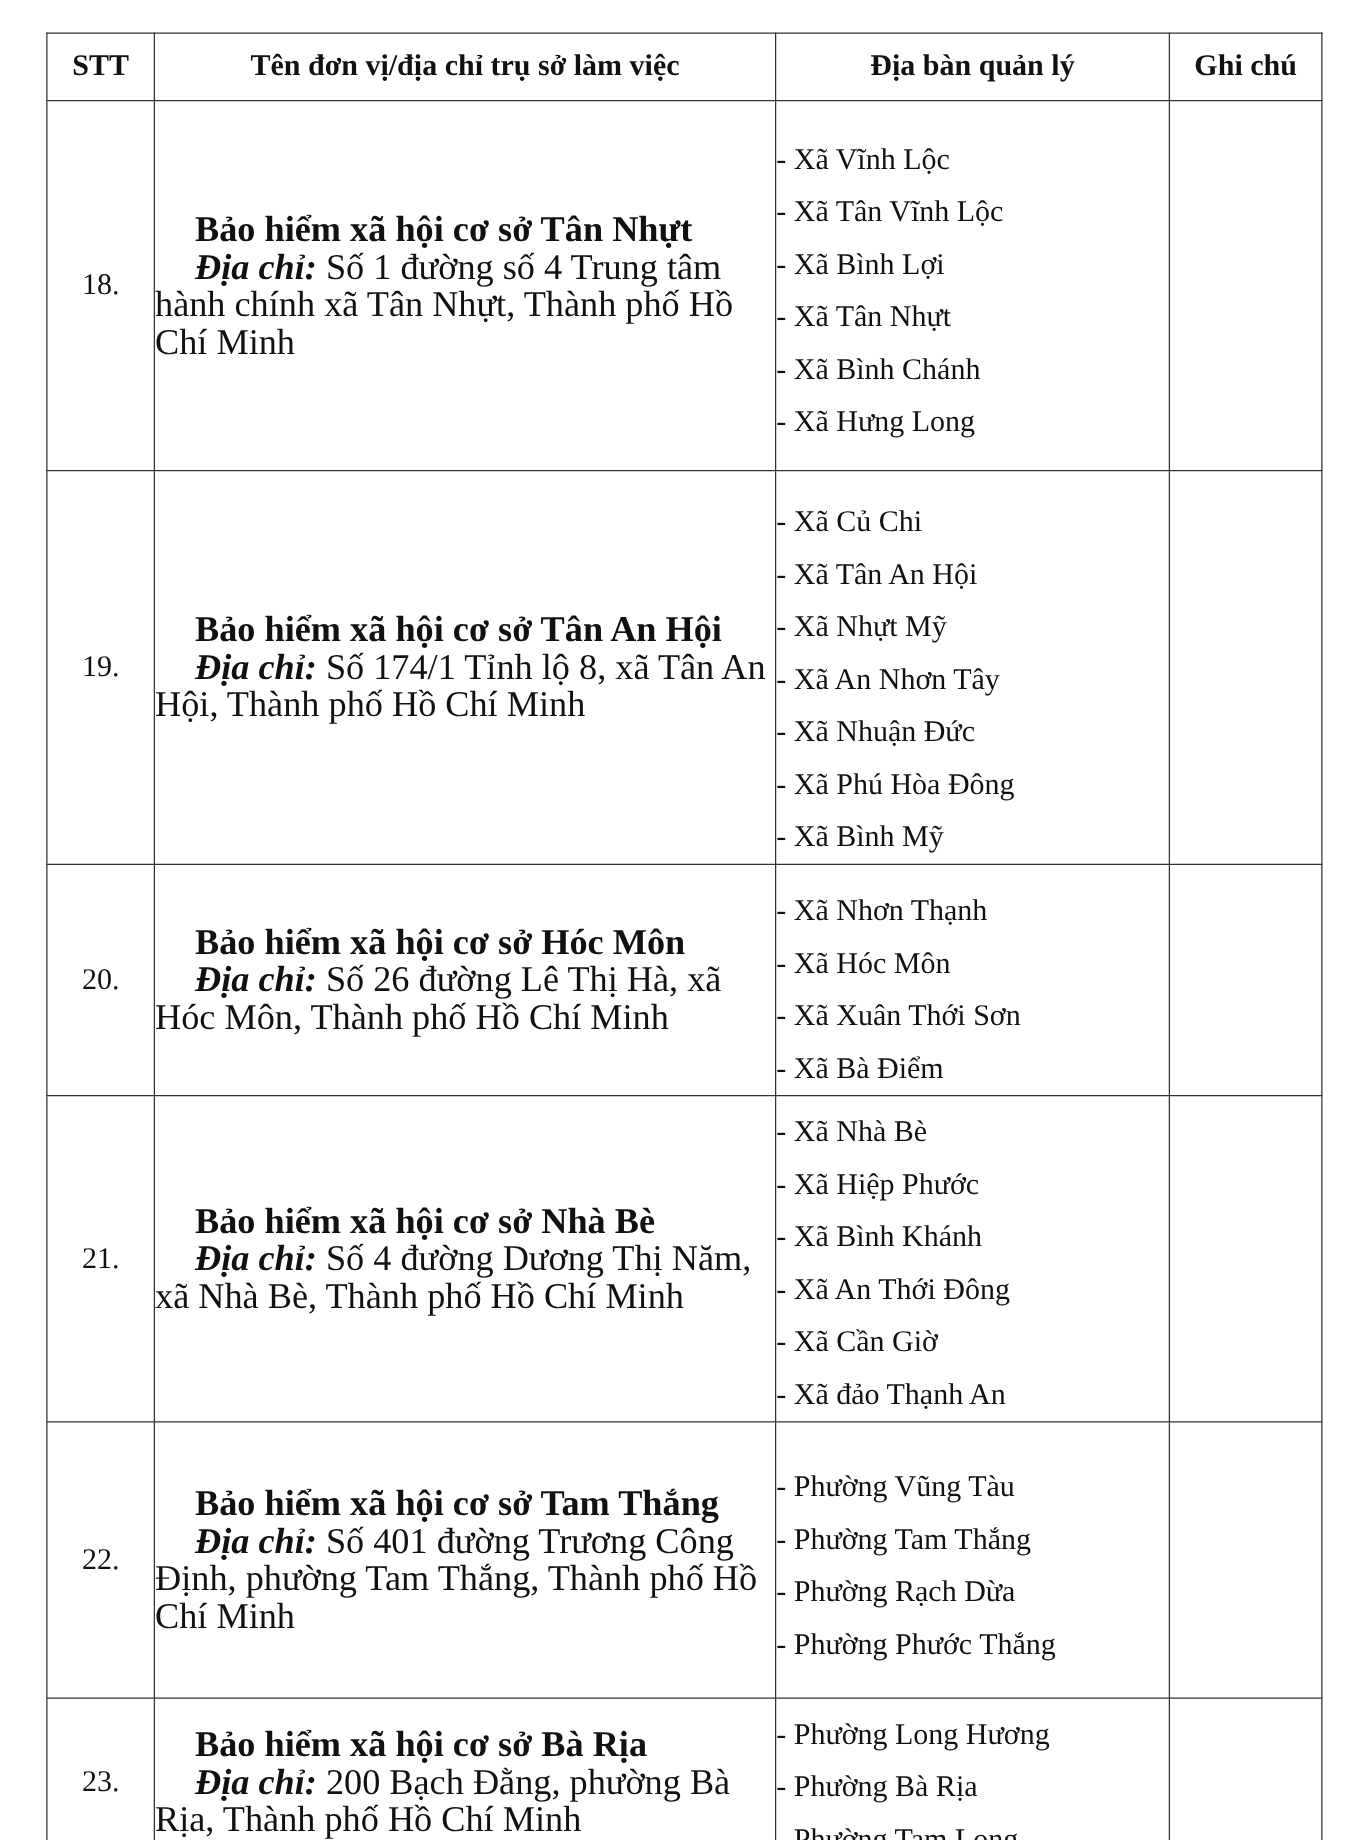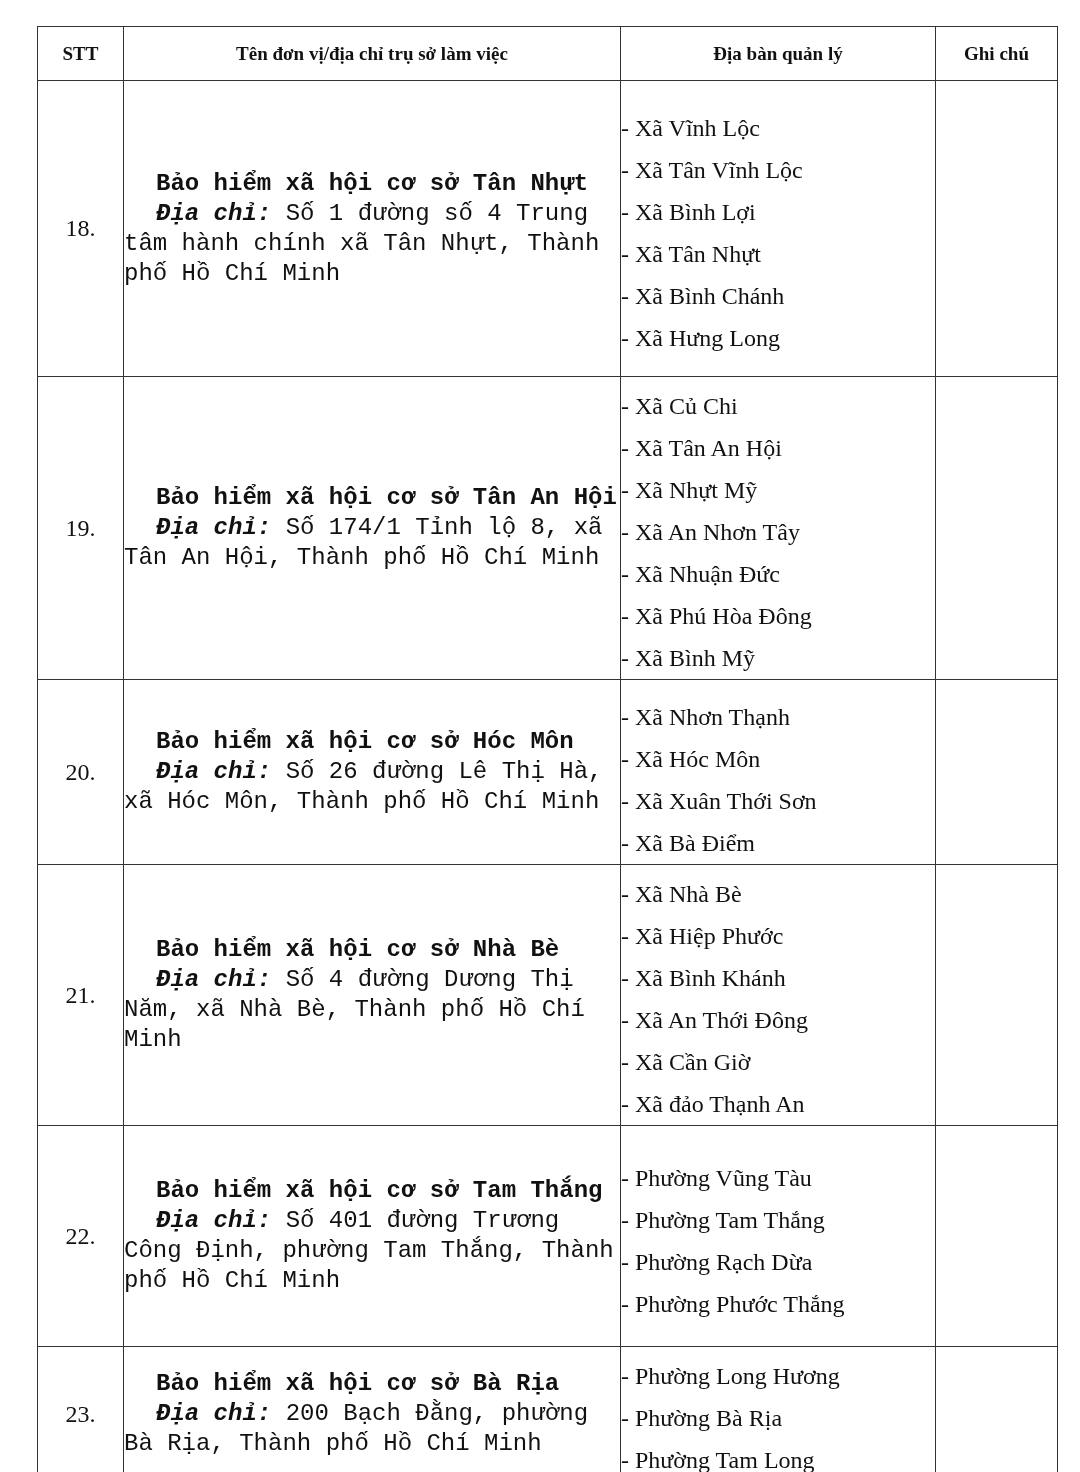--- a/index.html
+++ b/index.html
@@ -1,24 +1,24 @@
 <!DOCTYPE html>
 <html><head>
 <meta charset="utf-8">
 <style>
   html, body { margin:0; padding:0; background:#ffffff; }
   body { width:1080px; height:1472px; position:relative; overflow:hidden;
          font-family:"Liberation Serif", "DejaVu Serif", serif; color:#111; }
   table.doc { position:absolute; left:37px; top:26px; border-collapse:collapse;
               table-layout:fixed; width:1020px; }
   table.doc td, table.doc th { border:1.5px solid #333; padding:0; vertical-align:middle; }
-  th { font-weight:bold; font-size:19px; height:53px; text-align:center; }
+  th { font-weight:bold; font-size:24px; height:53px; text-align:center; }
   col.c1 { width:86px; } col.c2 { width:497px; } col.c3 { width:315px; } col.c4 { width:122px; }
   td.stt { text-align:center; font-size:24px; padding-right:4px; }
-  td.unit { font-size:24px; line-height:30px; padding:0 8px 0 10px;font-family:Liberation Mono, monospace; }
+  td.unit { font-size:29px; line-height:30px; padding:0 8px 0 10px; }
   .unit .name { font-weight:bold; text-indent:32px; }
   .unit .addr { text-indent:32px; }
   .unit .lbl { font-weight:bold; font-style:italic;margin-top:36px; }
   td.area { font-size:24px; padding-left:10px; vertical-align:top; }
   td.area .item { height:42px; line-height:42px; white-space:nowrap; }
   td.note { }
 </style>
 </head>
 <body>
 
@@ -54,21 +54,21 @@
         </td>
     <td class="note"></td>
   </tr>
 
   <tr style="height: 295px;">
     <td class="stt">19.</td>
     <td class="unit">
       <div class="name">Bảo hiểm xã hội cơ sở Tân An Hội</div>
       <div class="addr"><span class="lbl">Địa chỉ:</span> <span class="addr-text">Số 174/1 Tỉnh lộ 8, xã Tân An Hội, Thành phố Hồ Chí Minh</span></div>
     </td>
-    <td class="area" style="padding-top: 8px;">
+    <td class="area" style="padding-top: 20px;">
           <div class="item">- Xã Củ Chi</div>
           <div class="item">- Xã Tân An Hội</div>
           <div class="item">- Xã Nhựt Mỹ</div>
           <div class="item">- Xã An Nhơn Tây</div>
           <div class="item">- Xã Nhuận Đức</div>
           <div class="item">- Xã Phú Hòa Đông</div>
           <div class="item">- Xã Bình Mỹ</div>
         </td>
     <td class="note"></td>
   </tr>

